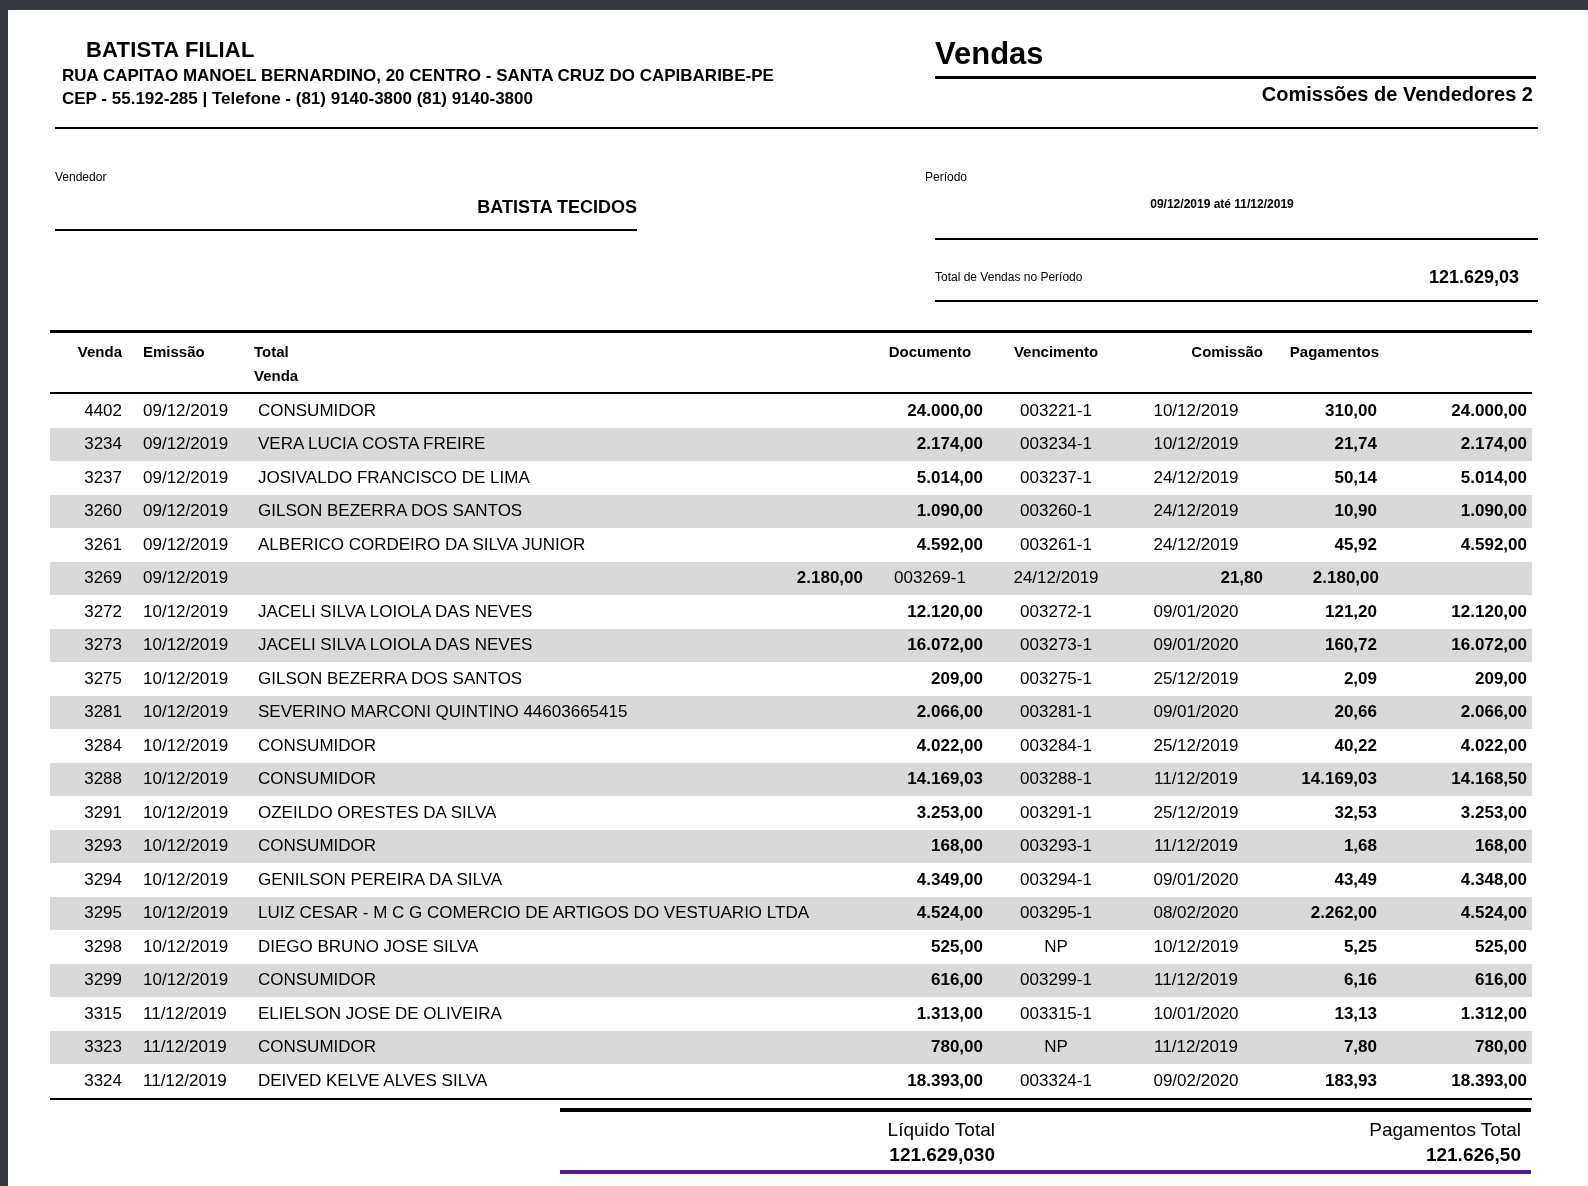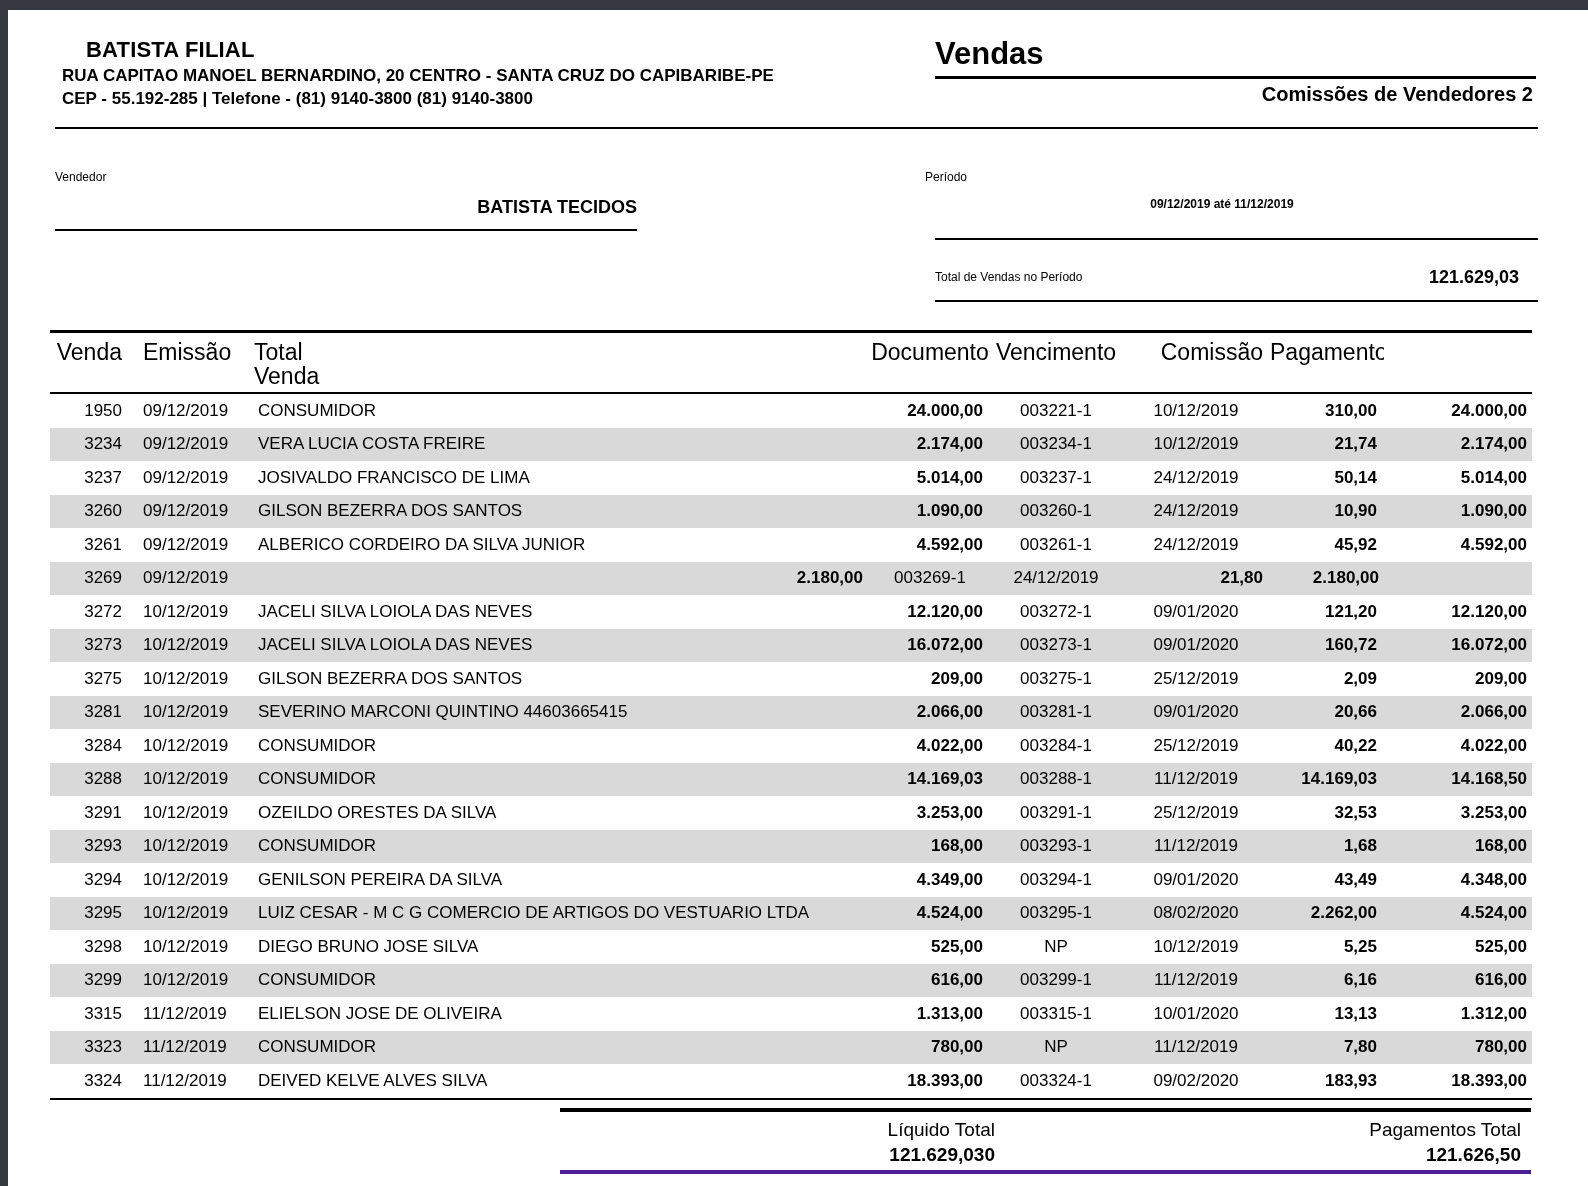--- a/index.html
+++ b/index.html
@@ -31,21 +31,21 @@
   .periodo-underline { position:absolute; left:935px; top:238px; width:603px; height:2px; background:#000; }
 
   .totalp-label { position:absolute; left:935px; top:246px;margin-top:24px; }
   .totalp-value { position:absolute; left:935px; top:267px; width:584px; text-align:right; font-size:18px; font-weight:bold; }
   .totalp-underline { position:absolute; left:935px; top:300px; width:603px; height:2px; background:#000; }
 
   
   .sales-table { position:absolute; left:50px; top:330px; width:1482px; border-top:3px solid #000; }
   .row { display:grid; grid-template-columns:72px 121px 627px 120px 132px 148px 114px 148px; }
   .thead { border-bottom:2px solid #000; padding:7px 0 4px 0; }
-  .thead .c { font-weight:normal; font-size:23px; line-height:24px; }
+  .thead .c { font-weight:bold; font-size:15px; line-height:24px; }
   .tbody { border-bottom:2px solid #000; }
   .trow { height:33.5px; align-items:center; }
   .trow:nth-child(even) { background:var(--stripe,#d9d9d9); }
   .c { font-size:17px; white-space:nowrap; overflow:hidden; }
   .c0 { text-align:right; }
   .c1 { padding-left:21px; }
   .c2 { padding-left:15px; }
   .c3 { text-align:right; padding-right:7px; font-weight:bold; }
   .c4 { text-align:center; }
   .c5 { text-align:center; }
@@ -101,21 +101,21 @@
         <span>Total</span>
         <span>Venda</span>
       </span>
       <span class="c c4">Documento</span>
       <span class="c c5">Vencimento</span>
       <span class="c c6">Comissão</span>
       <span class="c c7">Pagamentos</span>
     </div>
     <div class="tbody">
         <div class="row trow">
-    <span class="c c0">1950</span>
+    <span class="c c0">4402</span>
     <span class="c c1">09/12/2019</span>
     <span class="c c2">CONSUMIDOR</span>
     <span class="c c3">24.000,00</span>
     <span class="c c4">003221-1</span>
     <span class="c c5">10/12/2019</span>
     <span class="c c6">310,00</span>
     <span class="c c7">24.000,00</span>
   </div>
         <div class="row trow">
     <span class="c c0">3234</span>

